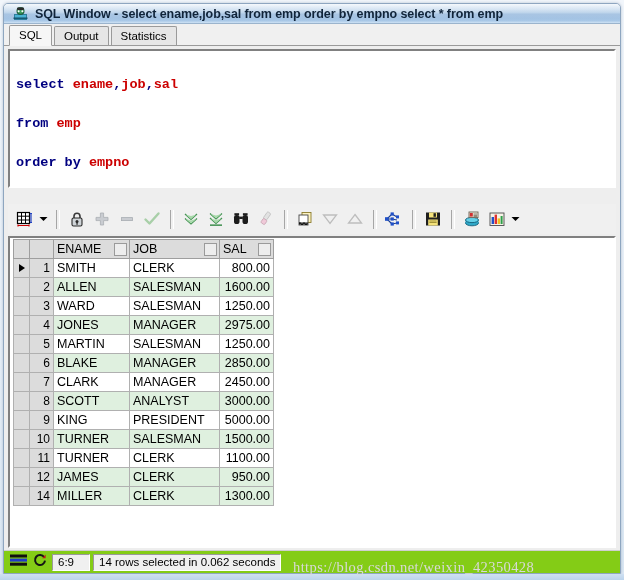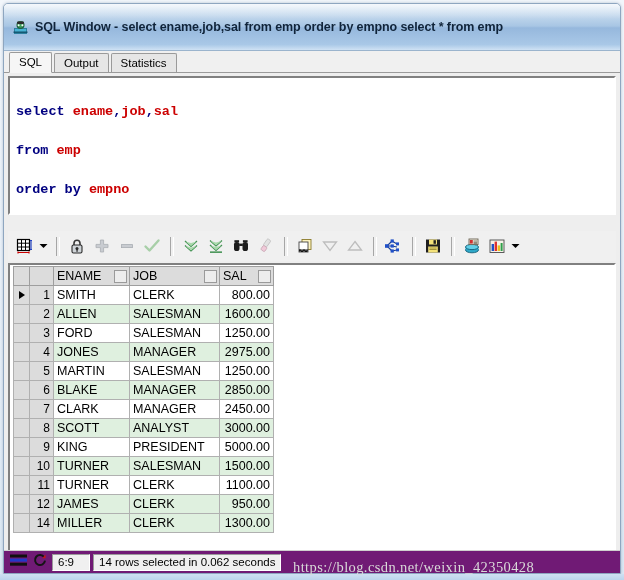--- a/index.html
+++ b/index.html
@@ -29,21 +29,21 @@
     border-radius: 5px 5px 0 0;
     background: #eeeeee;
     box-shadow: 0 0 3px rgba(60,90,130,.35);
     box-sizing: border-box;
     overflow: hidden;
   }
 
   
   #titlebar {
     position: relative;
-    height: 47px;
+    height: 20px;
     background: linear-gradient(180deg,
        #e8f0f9 0%, #cfe0f1 14%, #a8c6e4 48%,
        #96b8dd 52%, #a9c8e7 88%, #cfe2f4 100%);
     border-bottom: 1px solid #9bb4cd;
     border-radius: 4px 4px 0 0;
     display: flex;
     align-items: center;
     padding-left: 8px;
     box-sizing: border-box;
   }
@@ -230,21 +230,21 @@
     border-top: 4px solid transparent;
     border-bottom: 4px solid transparent;
     margin: 0 auto;
   }
 
   
   #statusbar {
     position: absolute;
     left: 0; right: 0; bottom: 0;
     height: 23px;
-    background: #701a75;
+    background: #84cc16;
     display: flex;
     align-items: center;
     padding-left: 6px;
     border-top: 1px solid #cfcfcf;
     box-sizing: border-box;
   }
   .sb-cell {
     height: 17px;
     display: flex; align-items: center;
     border: 1px solid;
@@ -522,21 +522,21 @@
             <tr class="alt">
               <td class="ind"></td>
               <td class="num">2</td>
               <td class="name">ALLEN</td>
               <td class="job">SALESMAN</td>
               <td class="sal">1600.00</td>
             </tr>
             <tr>
               <td class="ind"></td>
               <td class="num">3</td>
-              <td class="name">FORD</td>
+              <td class="name">WARD</td>
               <td class="job">SALESMAN</td>
               <td class="sal">1250.00</td>
             </tr>
             <tr class="alt">
               <td class="ind"></td>
               <td class="num">4</td>
               <td class="name">JONES</td>
               <td class="job">MANAGER</td>
               <td class="sal">2975.00</td>
             </tr>

